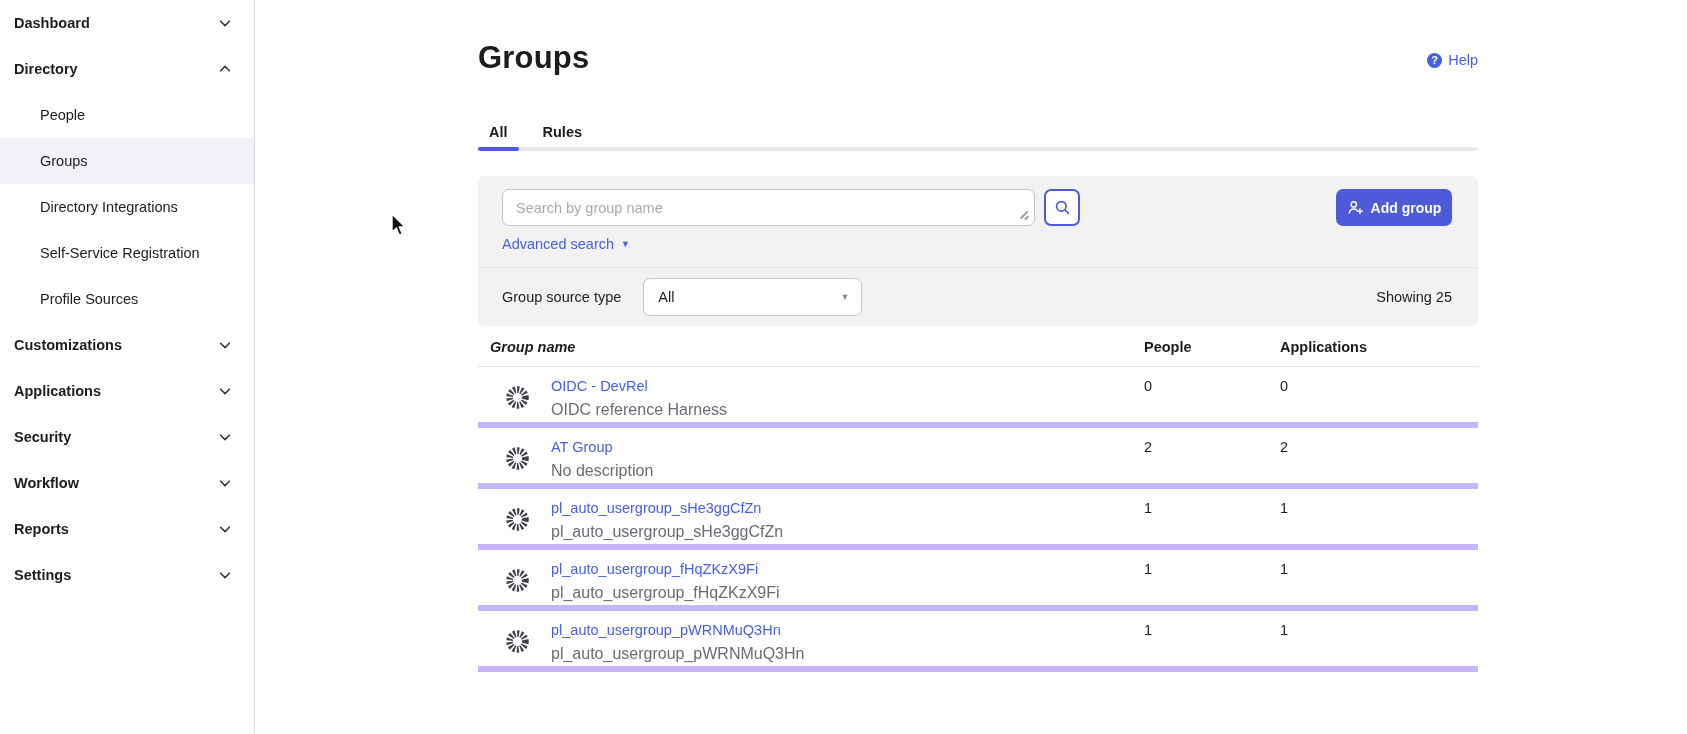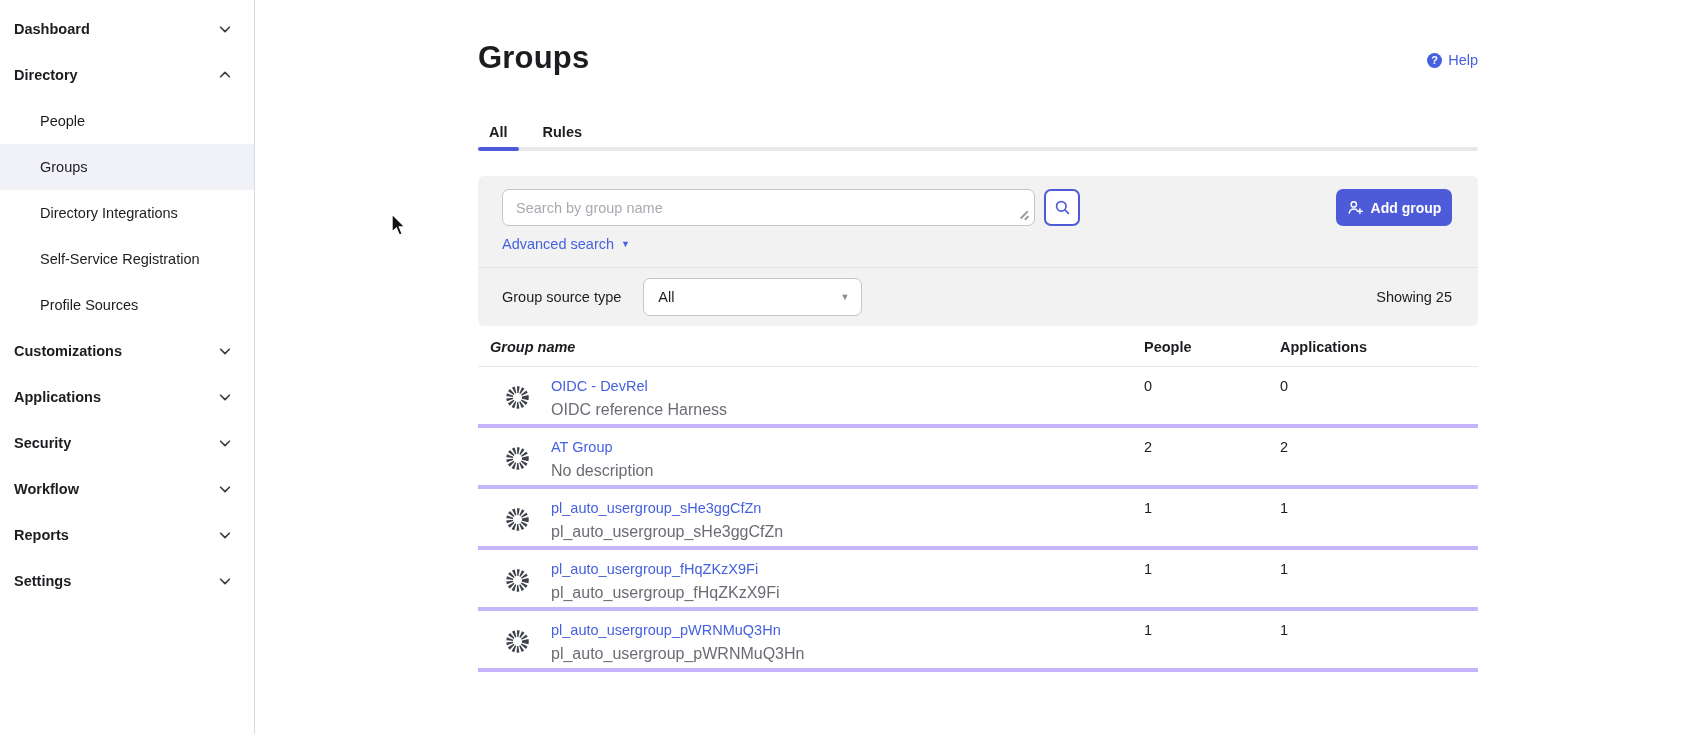--- a/index.html
+++ b/index.html
@@ -4,21 +4,21 @@
 <style>
   * { margin:0; padding:0; box-sizing:border-box; }
   html,body { background:#fff; }
   .page {
     position:relative; width:1687px; height:734px; overflow:hidden;
     font-family:"Liberation Sans", sans-serif; color:#1d1d21; background:#fff;
   }
   
   .sidebar {
     position:absolute; left:0; top:0; width:255px; height:734px;
-    background:#fff; border-right:1px solid #d9d9de; padding-top:6px;
+    background:#fff; border-right:1px solid #d9d9de; 
   }
   .side-item {
     height:46px; display:flex; align-items:center; font-size:14.5px;
     cursor:pointer; user-select:none;
   }
   .side-item.top { justify-content:space-between; padding:0 22px 0 14px; font-weight:700; }
   .side-item.sub { padding-left:40px; font-weight:400; }
   .side-item.selected { background:#f1f1f8; }
   .chev { display:flex; align-items:center; }
   
@@ -96,21 +96,21 @@
     border:1px solid #c4c4cb; border-radius:7px; display:flex; align-items:center;
     justify-content:space-between; padding:0 12px 0 14px; font-size:14.5px; cursor:pointer;
   }
   .select .caret-dn { color:#8a8a93; font-size:9px; }
   .showing { position:absolute; right:26px; font-size:14.5px; font-weight:500; }
   
   .table { position:absolute; left:0; top:335px; width:1000px; }
   .thead { position:relative; height:32px; border-bottom:1px solid #e5e5e8; font-weight:600; font-size:14.5px; }
   .th { position:absolute; top:4px; }
   .th.c-name { left:12px;font-style:italic; } .th.c-people { left:666px; } .th.c-apps { left:802px; }
-  .trow { position:relative; height:61px; border-bottom:4px solid #c4b5fd; }
+  .trow { position:relative; height:61px; border-bottom:6px solid #c4b5fd; }
   .row-icon { position:absolute; left:27px; top:18px; width:25px; height:25px; }
   .g-link { position:absolute; left:73px; top:11px; font-size:14.5px; color:var(--link); text-decoration:none; cursor:pointer; }
   .g-desc { position:absolute; left:73px; top:34px; font-size:16px; color:#6b6b74; }
   .cell-people { position:absolute; left:666px; top:11px; font-size:14.5px; }
   .cell-apps { position:absolute; left:802px; top:11px; font-size:14.5px; }
   .cell-people a { color:#1d1d21; text-decoration:underline; cursor:pointer; }
   
   .cursor { position:absolute; left:388px; top:212px; z-index:50; pointer-events:none; }
 </style>
 </head>

